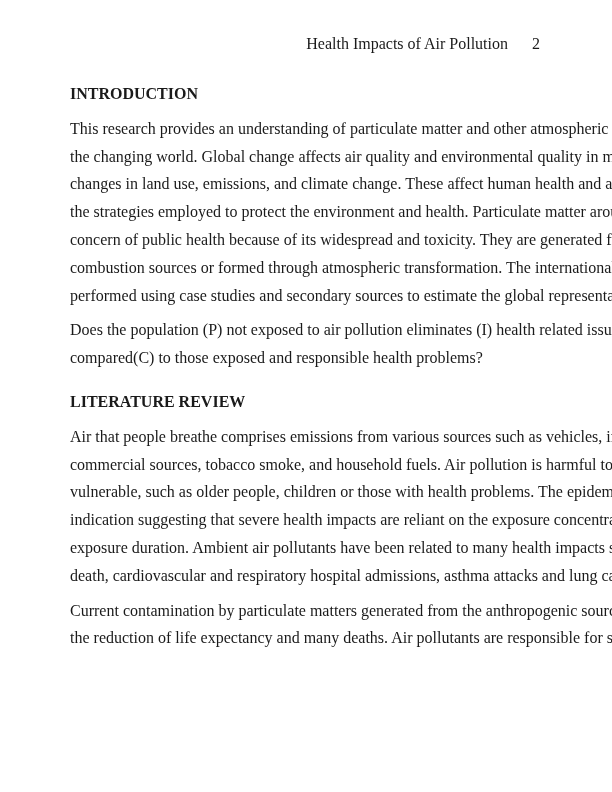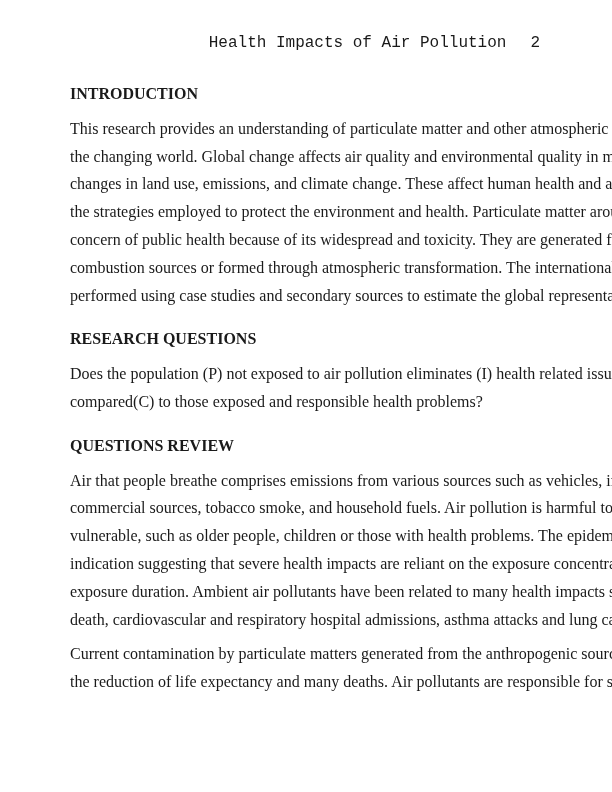--- a/index.html
+++ b/index.html
@@ -20,21 +20,20 @@
     position: absolute;
     left: 70px;
     top: 30px;
     width: 470px;
     display: flex;
     justify-content: flex-end;
     align-items: baseline;
     font-size: 16px;
     line-height: 27.8px;
     white-space: nowrap;
-    font-family: Liberation Mono, monospace;
   }
   .page-header .pagenum {
     margin-left: 24px;
   }
   .content {
     position: absolute;
     left: 70px;
     top: 64px;
     width: 478px;
     font-size: 16px;
@@ -69,27 +68,26 @@
     <div class="para">
       <div class="line">This research provides an understanding of particulate matter and other atmospheric pollutants in</div>
       <div class="line">the changing world. Global change affects air quality and environmental quality in many ways;</div>
       <div class="line">changes in land use, emissions, and climate change. These affect human health and also affect</div>
       <div class="line">the strategies employed to protect the environment and health. Particulate matter arouses the</div>
       <div class="line">concern of public health because of its widespread and toxicity. They are generated from</div>
       <div class="line">combustion sources or formed through atmospheric transformation. The international study was</div>
       <div class="line">performed using case studies and secondary sources to estimate the global representative</div>
     </div>
 
-    <div class="heading">RESEARCH QUESTIONS</div>
     <div class="para">
       <div class="line">Does the population (P) not exposed to air pollution eliminates (I) health related issues</div>
       <div class="line">compared(C) to those exposed and responsible health problems?</div>
     </div>
 
-    <div class="heading">QUESTIONS REVIEW</div>
+    <div class="heading">LITERATURE REVIEW</div>
     <div class="para">
       <div class="line">Air that people breathe comprises emissions from various sources such as vehicles, industries,</div>
       <div class="line">commercial sources, tobacco smoke, and household fuels. Air pollution is harmful to the</div>
       <div class="line">vulnerable, such as older people, children or those with health problems. The epidemiological</div>
       <div class="line">indication suggesting that severe health impacts are reliant on the exposure concentration and</div>
       <div class="line">exposure duration. Ambient air pollutants have been related to many health impacts such as</div>
       <div class="line">death, cardiovascular and respiratory hospital admissions, asthma attacks and lung cancers</div>
     </div>
 
     <div class="para">

